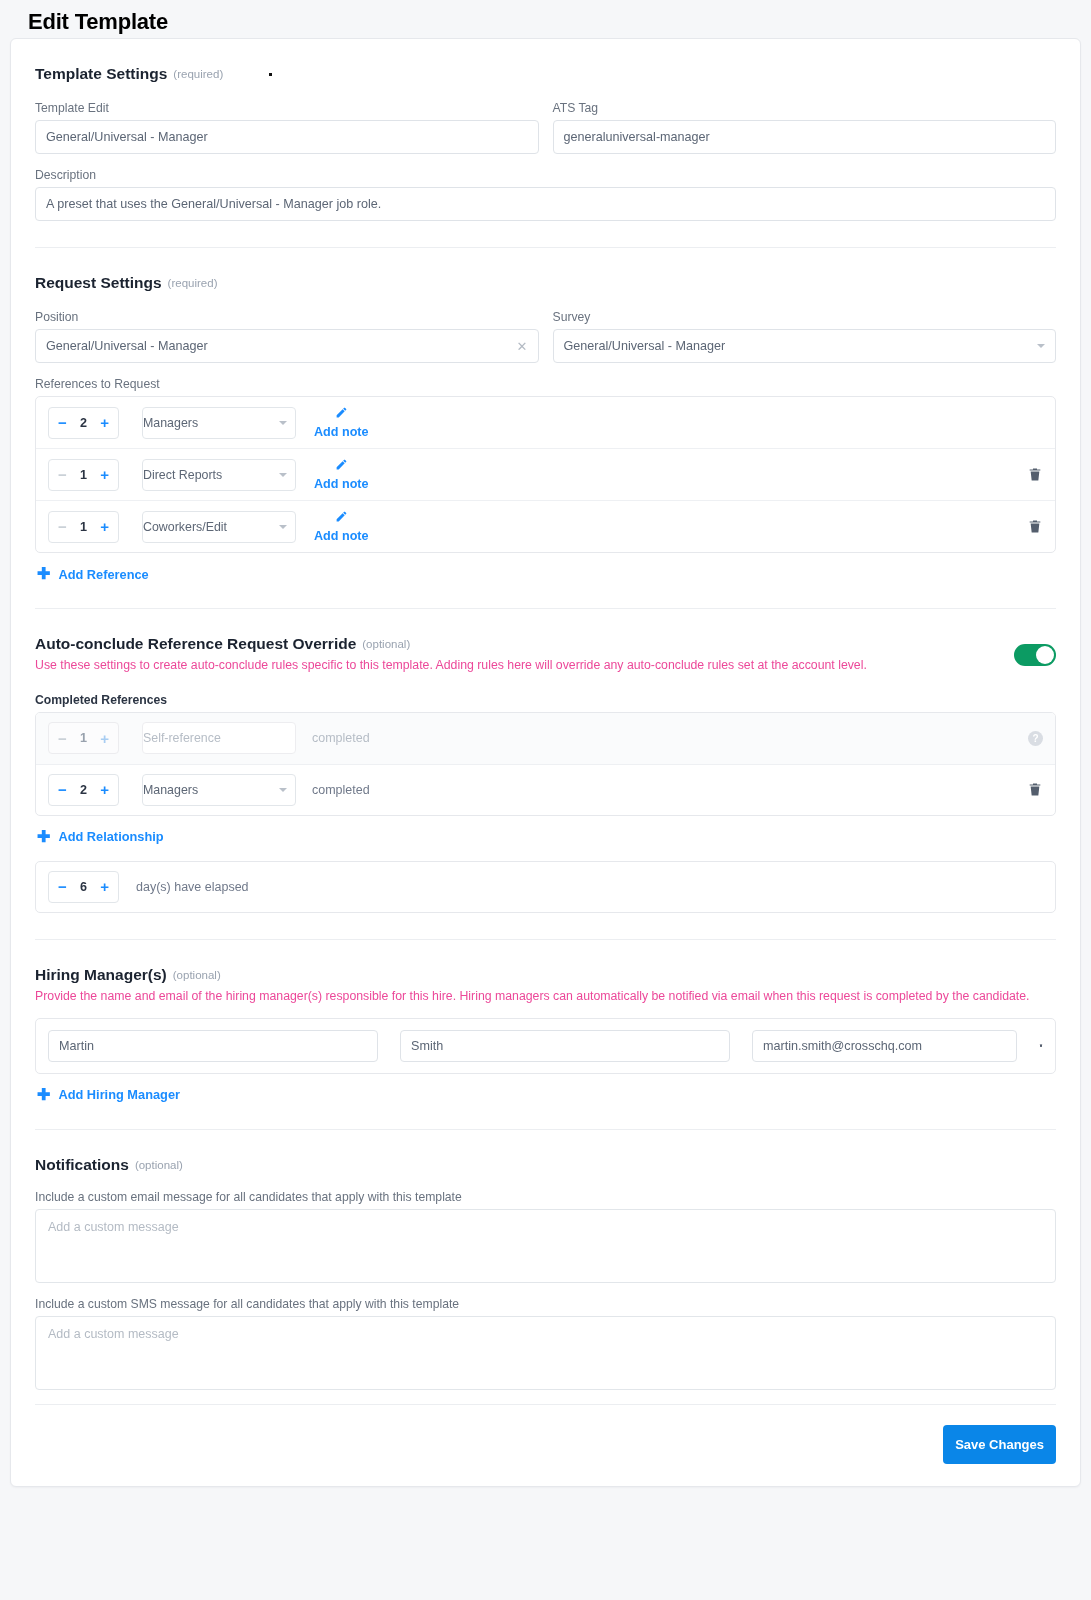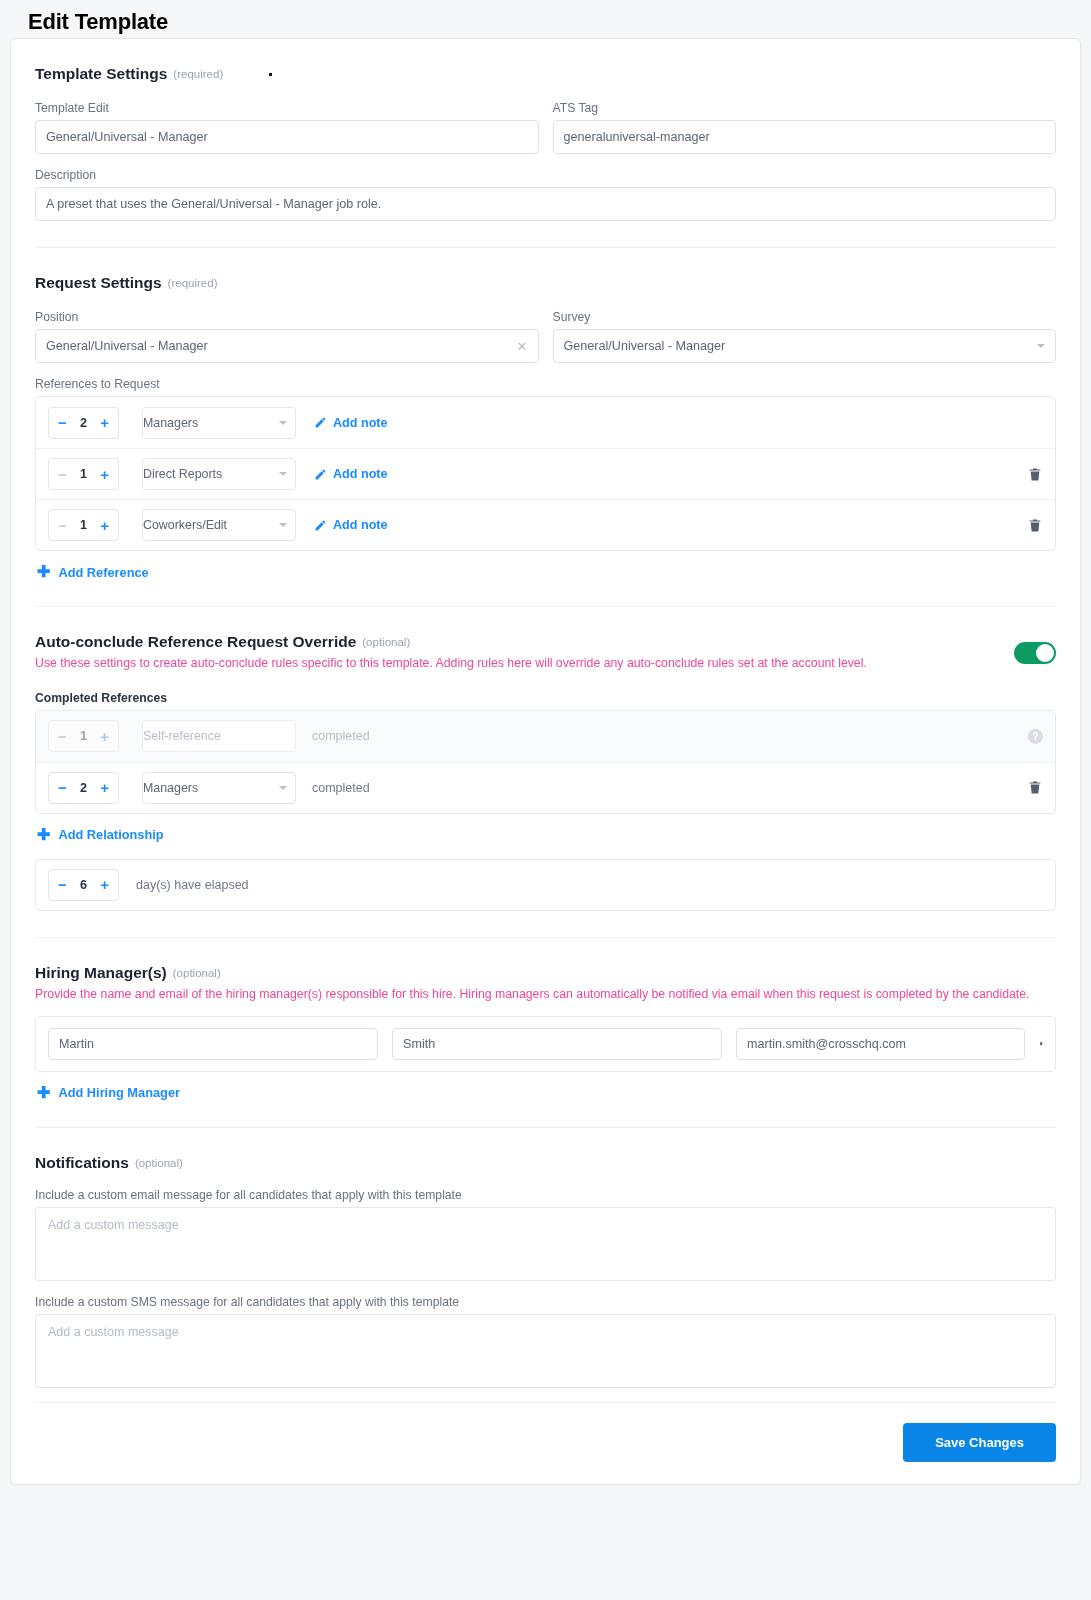--- a/index.html
+++ b/index.html
@@ -136,20 +136,21 @@
   .sel.muted { border-color:#ededf0; color:#b6bdc6; background:#fff; }
   .sel .txt { flex:1; overflow:hidden; white-space:nowrap; }
   .addnote {
     display:flex;
     align-items:center;
     gap:6px;
     margin-left:18px;
     color:#1a8cff;
     font-size:12.6px;
     font-weight:bold;
+    flex-direction:column;
   }
   .after-txt { margin-left:16px; font-size:12.5px; color:#70798a; }
   .after-txt.muted { color:#b6bdc6; }
   .spacer { flex:1; }
   .trash { width:16px; height:17px; opacity:.95; }
   .helpq {
     width:15px;height:15px;border-radius:50%;
     background:#d9dde3;color:#fff;font-size:10px;font-weight:bold;
     display:flex;align-items:center;justify-content:center;
   }
@@ -183,21 +184,21 @@
     border-radius:50%;background:#fff;
   }
   
   .hmbox {
     border:1px solid #e6e8ec;
     border-radius:5px;
     padding:11px 12px;
     margin-top:12px;
     display:flex;
     align-items:center;
-    gap:14px;
+    gap:22px;
   }
   .hmbox .inp { height:32px; }
   .hm1 { flex: 0 0 330px; }
   .hm2 { flex: 0 0 330px; }
   .hm3 { flex: 1 1 auto; }
   .ta {
     width:100%;
     height:74px;
     border:1px solid #e2e6ea;
     border-radius:4px;
@@ -219,21 +220,21 @@
     display:flex;
     justify-content:flex-end;
   }
   .btn-primary {
     background:#0a86e8;
     color:#fff;
     font-size:13px;
     font-weight:bold;
     border:none;
     border-radius:4px;
-    padding: 12px 32px;
+    padding: 12px 12px;
     font-family:"Liberation Sans", sans-serif;
     cursor:pointer;
   }
 </style>
 </head>
 <body>
 
 <div class="page-title">Edit Template</div>
 
 <div class="card">

